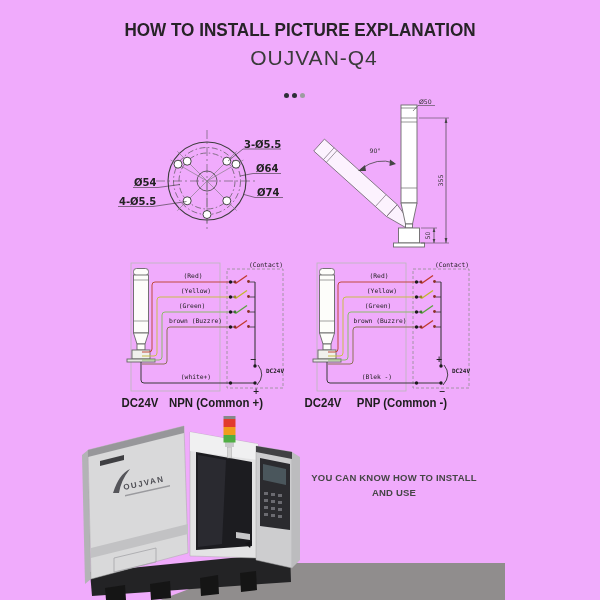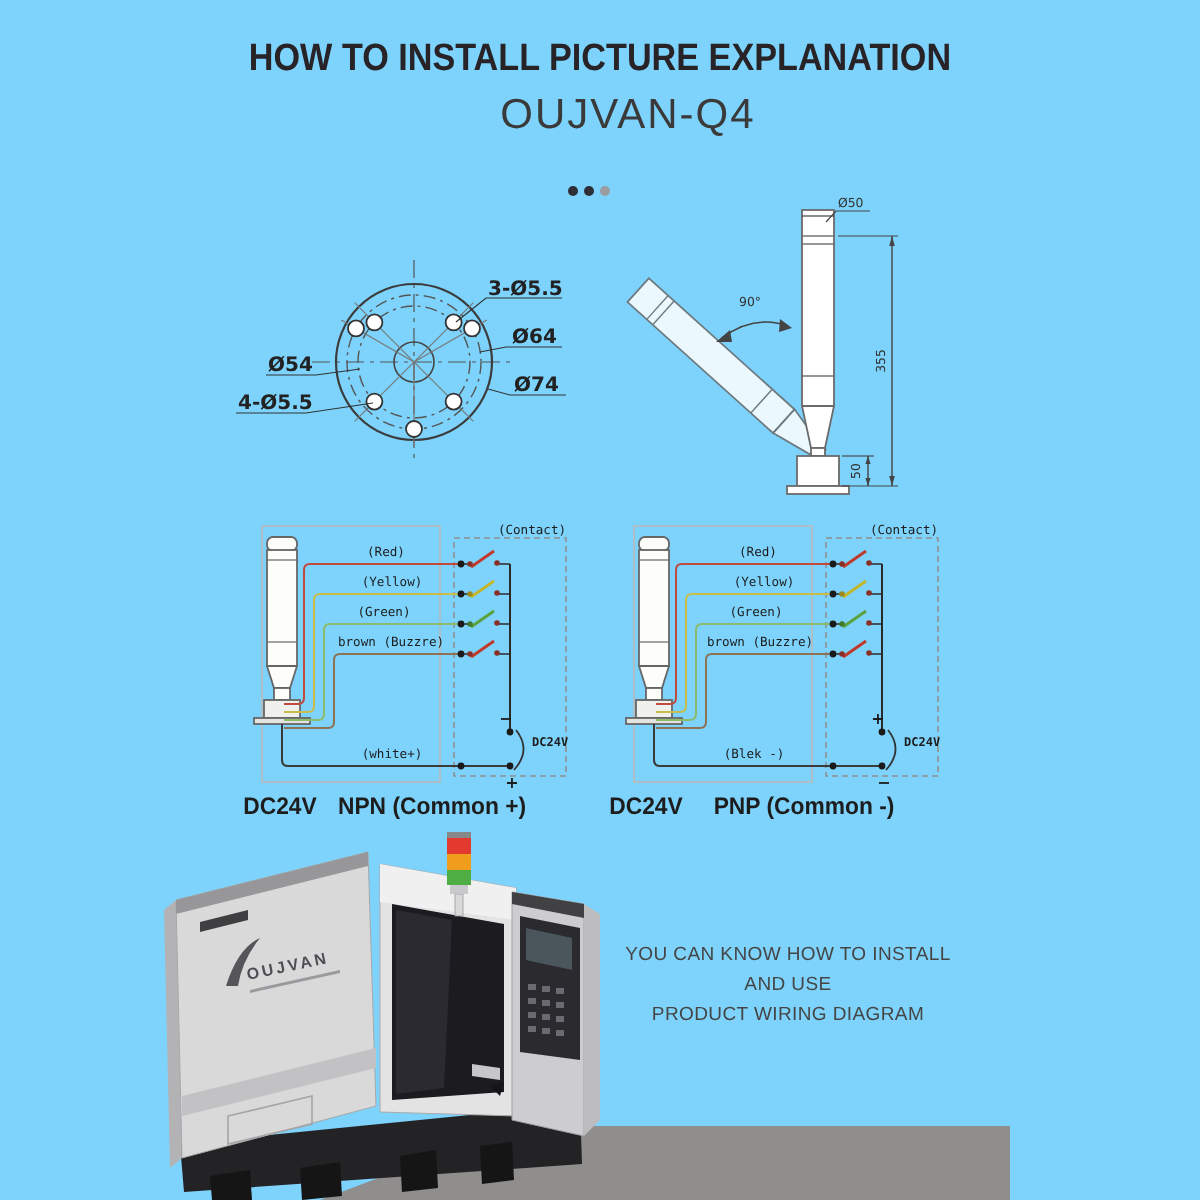--- a/index.html
+++ b/index.html
@@ -1,29 +1,29 @@
 <!DOCTYPE html>
 <html><head>
 <meta charset="utf-8">
 <style>
   html,body{margin:0;padding:0;background:#ffffff;}
-  .stage{position:relative;width:600px;height:600px;background:#7dd3fc;overflow:hidden;
+  .stage{position:relative;width:600px;height:600px;background:#f0abfc;overflow:hidden;
          font-family:"Liberation Sans",sans-serif;}
   .title{position:absolute;left:0;top:19px;width:600px;text-align:center;
          font-size:19px;font-weight:800;color:#272327;letter-spacing:0px;
          transform:scaleX(.9);}
   .subtitle{position:absolute;left:14px;top:46px;width:600px;text-align:center;
          font-size:21px;font-weight:400;color:#3a3a3a;letter-spacing:1px;}
   .dots{position:absolute;left:284px;top:93px;width:32px;display:flex;gap:3px;}
   .dot{width:5px;height:5px;border-radius:50%;background:#2e2e37;}
   .dot.light{background:#9c9ca0;}
   .caption{position:absolute;font-size:12px;font-weight:700;color:#1d1d1d;
          text-align:center;transform:scaleX(.95);}
   .note{position:absolute;left:302px;top:470px;width:184px;text-align:center;
-         font-size:9.5px;font-weight:400;color:#454545;line-height:15px;letter-spacing:.2px;}
+         font-size:9.5px;font-weight:700;color:#454545;line-height:15px;letter-spacing:.2px;}
   svg{position:absolute;left:0;top:0;}
   svg text{font-family:"DejaVu Sans Mono",monospace;}
   text.dim{font-family:"DejaVu Sans",sans-serif;font-weight:700;font-size:10px;fill:#222;}
   text.sdim{font-family:"DejaVu Sans",sans-serif;font-size:6.2px;fill:#333;}
   text.wlab{font-size:6.3px;fill:#1c1c1c;}
   text.term{font-family:"DejaVu Sans",sans-serif;font-size:8px;fill:#1c1c1c;font-weight:700;}
   text.psu{font-size:6px;font-weight:700;fill:#1c1c1c;}
   text.brand{font-family:"Liberation Sans",sans-serif;font-size:8px;font-weight:700;
          fill:#4e4e54;letter-spacing:1.5px;}
 </style>
@@ -320,16 +320,15 @@
     </g>
   </svg>
 
   <div class="caption" style="left:110px;top:396px;width:60px;">DC24V</div>
   <div class="caption" style="left:164px;top:396px;width:104px;">NPN (Common +)</div>
   <div class="caption" style="left:293px;top:396px;width:60px;">DC24V</div>
   <div class="caption" style="left:350px;top:396px;width:104px;">PNP (Common -)</div>
 
   <div class="note">
     <div>YOU CAN KNOW HOW TO INSTALL AND USE</div>
-    <div>PRODUCT WIRING DIAGRAM</div>
   </div>
 
 </div>
 
 </body></html>

